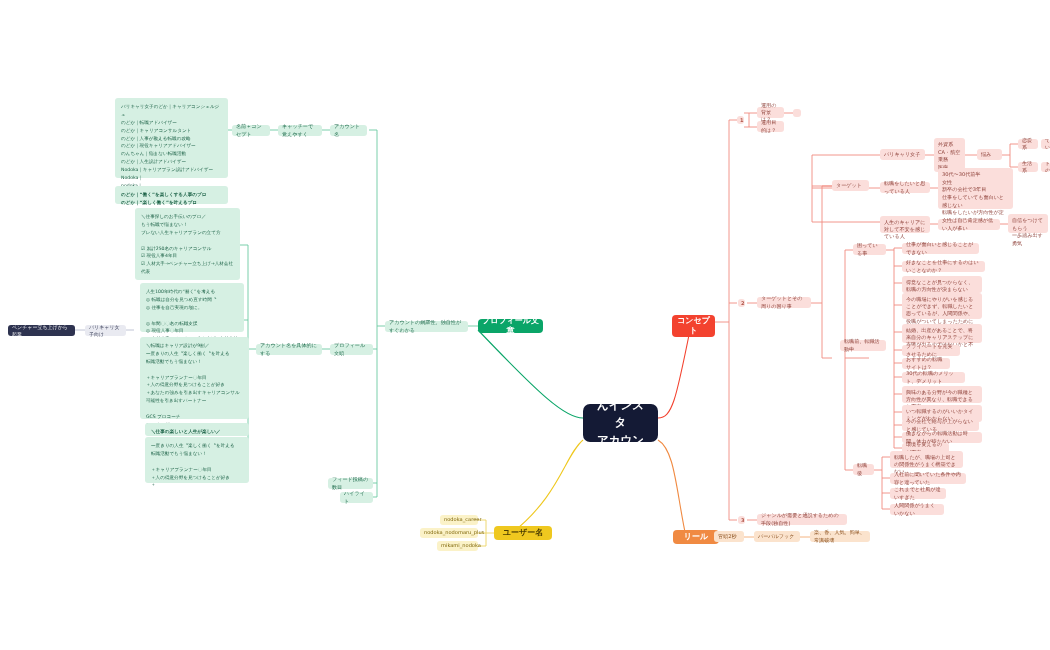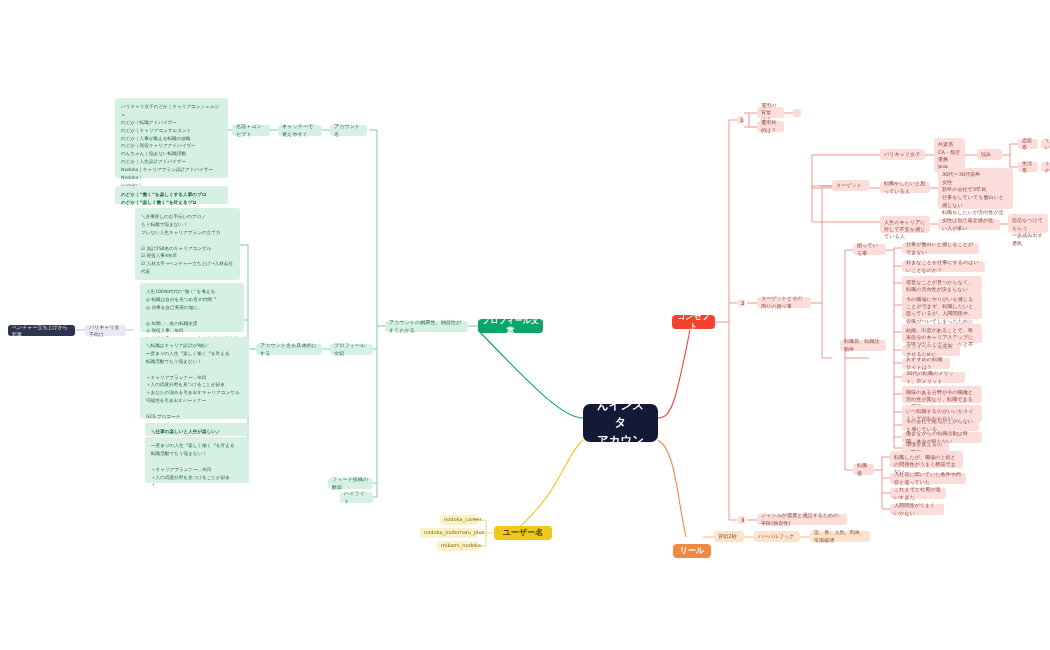--- a/index.html
+++ b/index.html
@@ -208,24 +208,24 @@
 
     <path d="M75 330 L 85 330" stroke="#b9bdd0" stroke-width="0.9"></path>
     <path d="M126 330 L 134 330" stroke="#b9bdd0" stroke-width="0.9"></path>
   </svg>
 
   <div class="node n-root" style="left:583px;top:404px;width:75px;height:38px;">
     <span>のどかさんインスタ
 アカウント設計</span>
   </div>
 
-  <div class="node n-main c-concept" style="left:672px;top:315px;width:43px;height:14px;">
+  <div class="node n-main c-concept" style="left:672px;top:315px;width:43px;height:22px;">
     <span>コンセプト</span>
   </div>
-  <div class="node n-main c-reel" style="left:673px;top:530px;width:38px;height:14px;margin-top:14px;">
+  <div class="node n-main c-reel" style="left:673px;top:530px;width:46px;height:14px;">
     <span>リール</span>
   </div>
   <div class="node n-main c-profile" style="left:478px;top:319px;width:65px;height:14px;">
     <span>プロフィール文章</span>
   </div>
   <div class="node n-main c-user" style="left:494px;top:526px;width:58px;height:14px;">
     <span>ユーザー名</span>
   </div>
 
   <div class="node n-num" style="left:737px;top:116px;width:7px;height:8px;">

